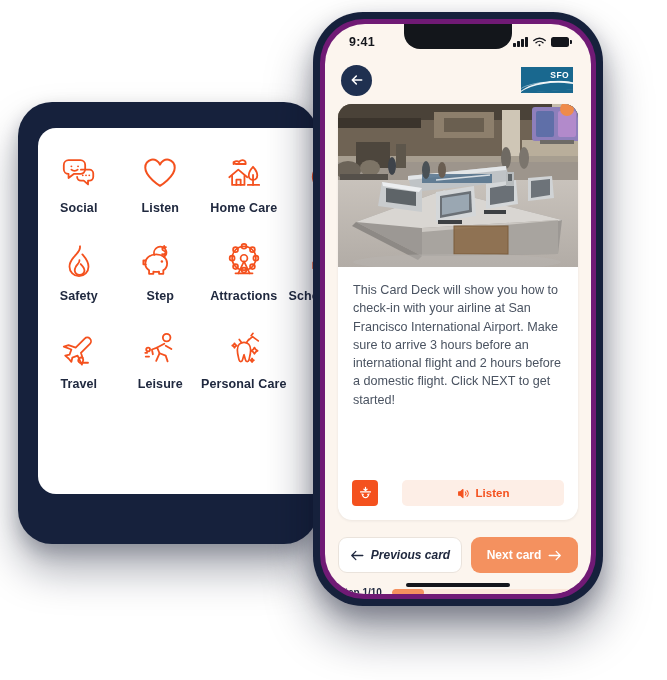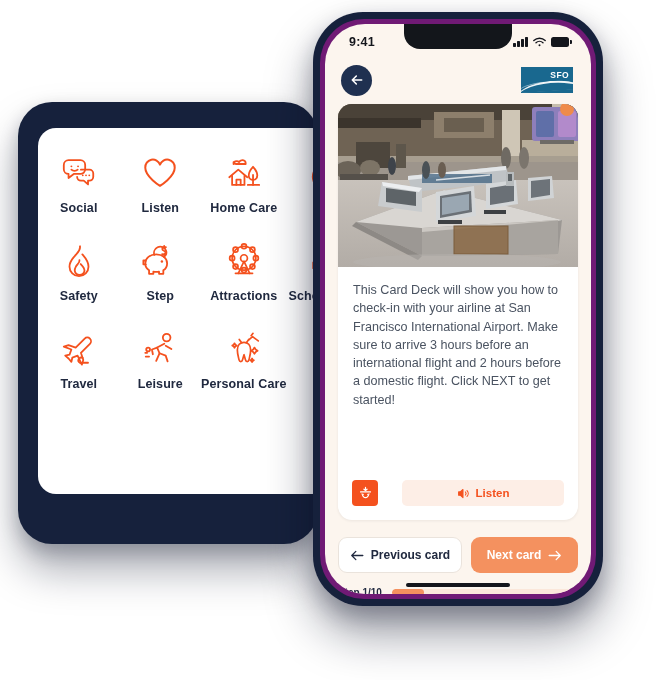--- a/index.html
+++ b/index.html
@@ -179,20 +179,21 @@
   }
   .nav-btn {
     height: 36px; border-radius: 9px;
     display: flex; align-items: center; justify-content: center; gap: 7px;
     font-size: 12px; font-weight: bold; cursor: pointer;
   }
   #prev-card-button {
     flex: 0 0 124px;
     background: #ffffff; color: #20293f;
     border: 1px solid #eae3dc;
+    font-style: italic;
   }
   #next-card-button {
     flex: 1;
     background: #f4915f; color: #ffffff;
   }
   .nav-btn svg { width: 14px; height: 11px; }
 
   #progress-row {
     position: absolute; left: 13px; right: 13px; top: 563px;
     display: flex; align-items: center; gap: 10px;

